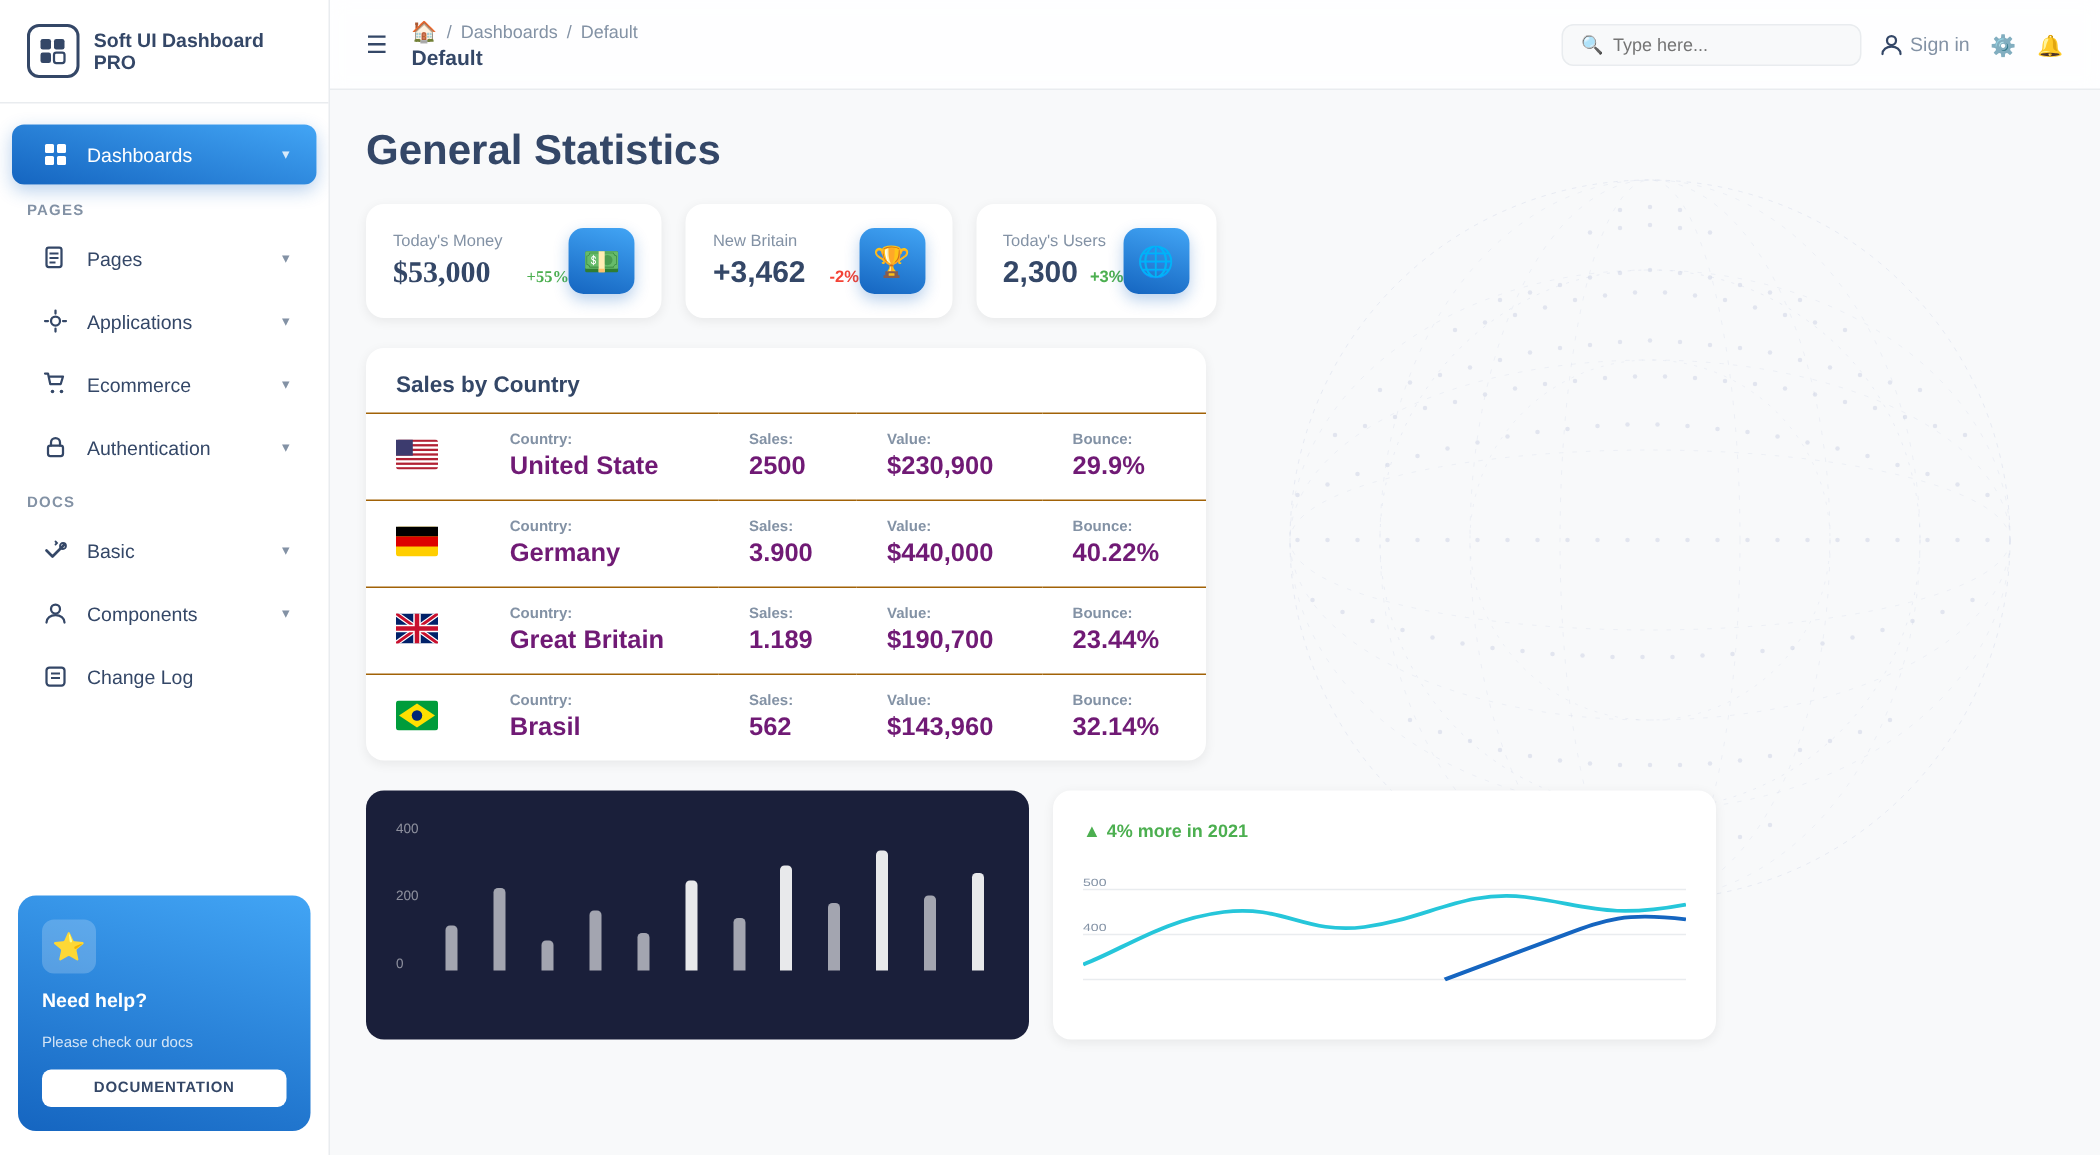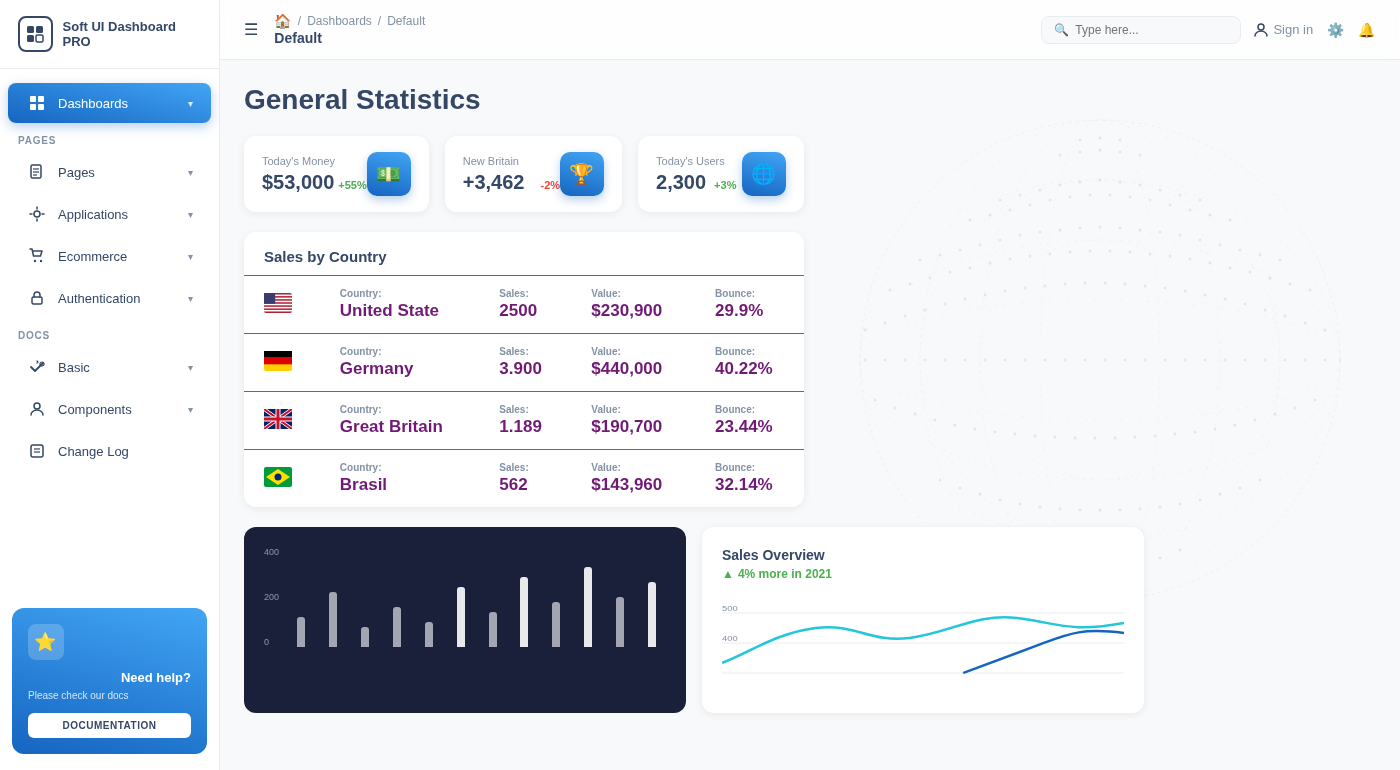--- a/index.html
+++ b/index.html
@@ -63,21 +63,21 @@
       padding: 16px;
       color: #fff;
       position: relative;
       overflow: hidden;
     }
     .sidebar-help-star {
       width: 36px; height: 36px; background: rgba(255,255,255,0.2);
       border-radius: 8px; display: flex; align-items: center; justify-content: center;
       margin-bottom: 10px; font-size: 18px;
     }
-    .sidebar-help-title { font-size: 13px; font-weight: 700; margin-bottom: 5px; text-align: right; }
+    .sidebar-help-title { font-size: 13px; font-weight: 700; margin-bottom: 16px; }
     .sidebar-help-sub { font-size: 10px; opacity: 0.8; margin-bottom: 12px; }
     .sidebar-help-btn {
       background: #fff; color: #344767; border: none;
       border-radius: 6px; padding: 7px 14px;
       font-size: 10px; font-weight: 700; letter-spacing: 0.05em;
       cursor: pointer; text-transform: uppercase; width: 100%;
     }
 
     
     .main { flex: 1; display: flex; flex-direction: column; overflow: hidden; }
@@ -554,21 +554,21 @@
       </svg>
     </div>
 
     <h1 class="page-title">General Statistics</h1>
 
     <div class="stats-grid">
 
       <div class="stat-card">
         <div class="stat-card-info">
           <div class="stat-label">Today's Money</div>
-          <div style="display:flex; align-items:baseline; gap:0;">
+          <div style="display:flex; align-items:baseline; gap:20px;font-family:Liberation Serif, serif;">
             <span class="stat-value">$53,000</span>
             <span class="stat-change positive">+55%</span>
           </div>
         </div>
         <div class="stat-icon">💵</div>
       </div>
 
       <div class="stat-card">
         <div class="stat-card-info">
           <div class="stat-label">New Britain</div>
@@ -757,21 +757,20 @@
                 <div class="bar" style="height:50px; width:8px;"></div>
               </div>
             <div class="bar-group">
                 <div class="bar tall" style="height:65px; width:8px;"></div>
               </div>
           </div>
         </div>
       </div>
 
       <div class="chart-card-light">
-        <div class="chart-title-light">Sales Overview</div>
         <div class="chart-subtitle">
           <span>▲</span>
           <span>4% more in 2021</span>
         </div>
         <div class="line-chart-area" style="margin-top:12px;">
           <svg width="100%" height="90" viewBox="0 0 300 90" preserveAspectRatio="none">
 
             <line x1="0" y1="20" x2="300" y2="20" stroke="#e9ecef" stroke-width="1"></line>
             <line x1="0" y1="50" x2="300" y2="50" stroke="#e9ecef" stroke-width="1"></line>
             <line x1="0" y1="80" x2="300" y2="80" stroke="#e9ecef" stroke-width="1"></line>

